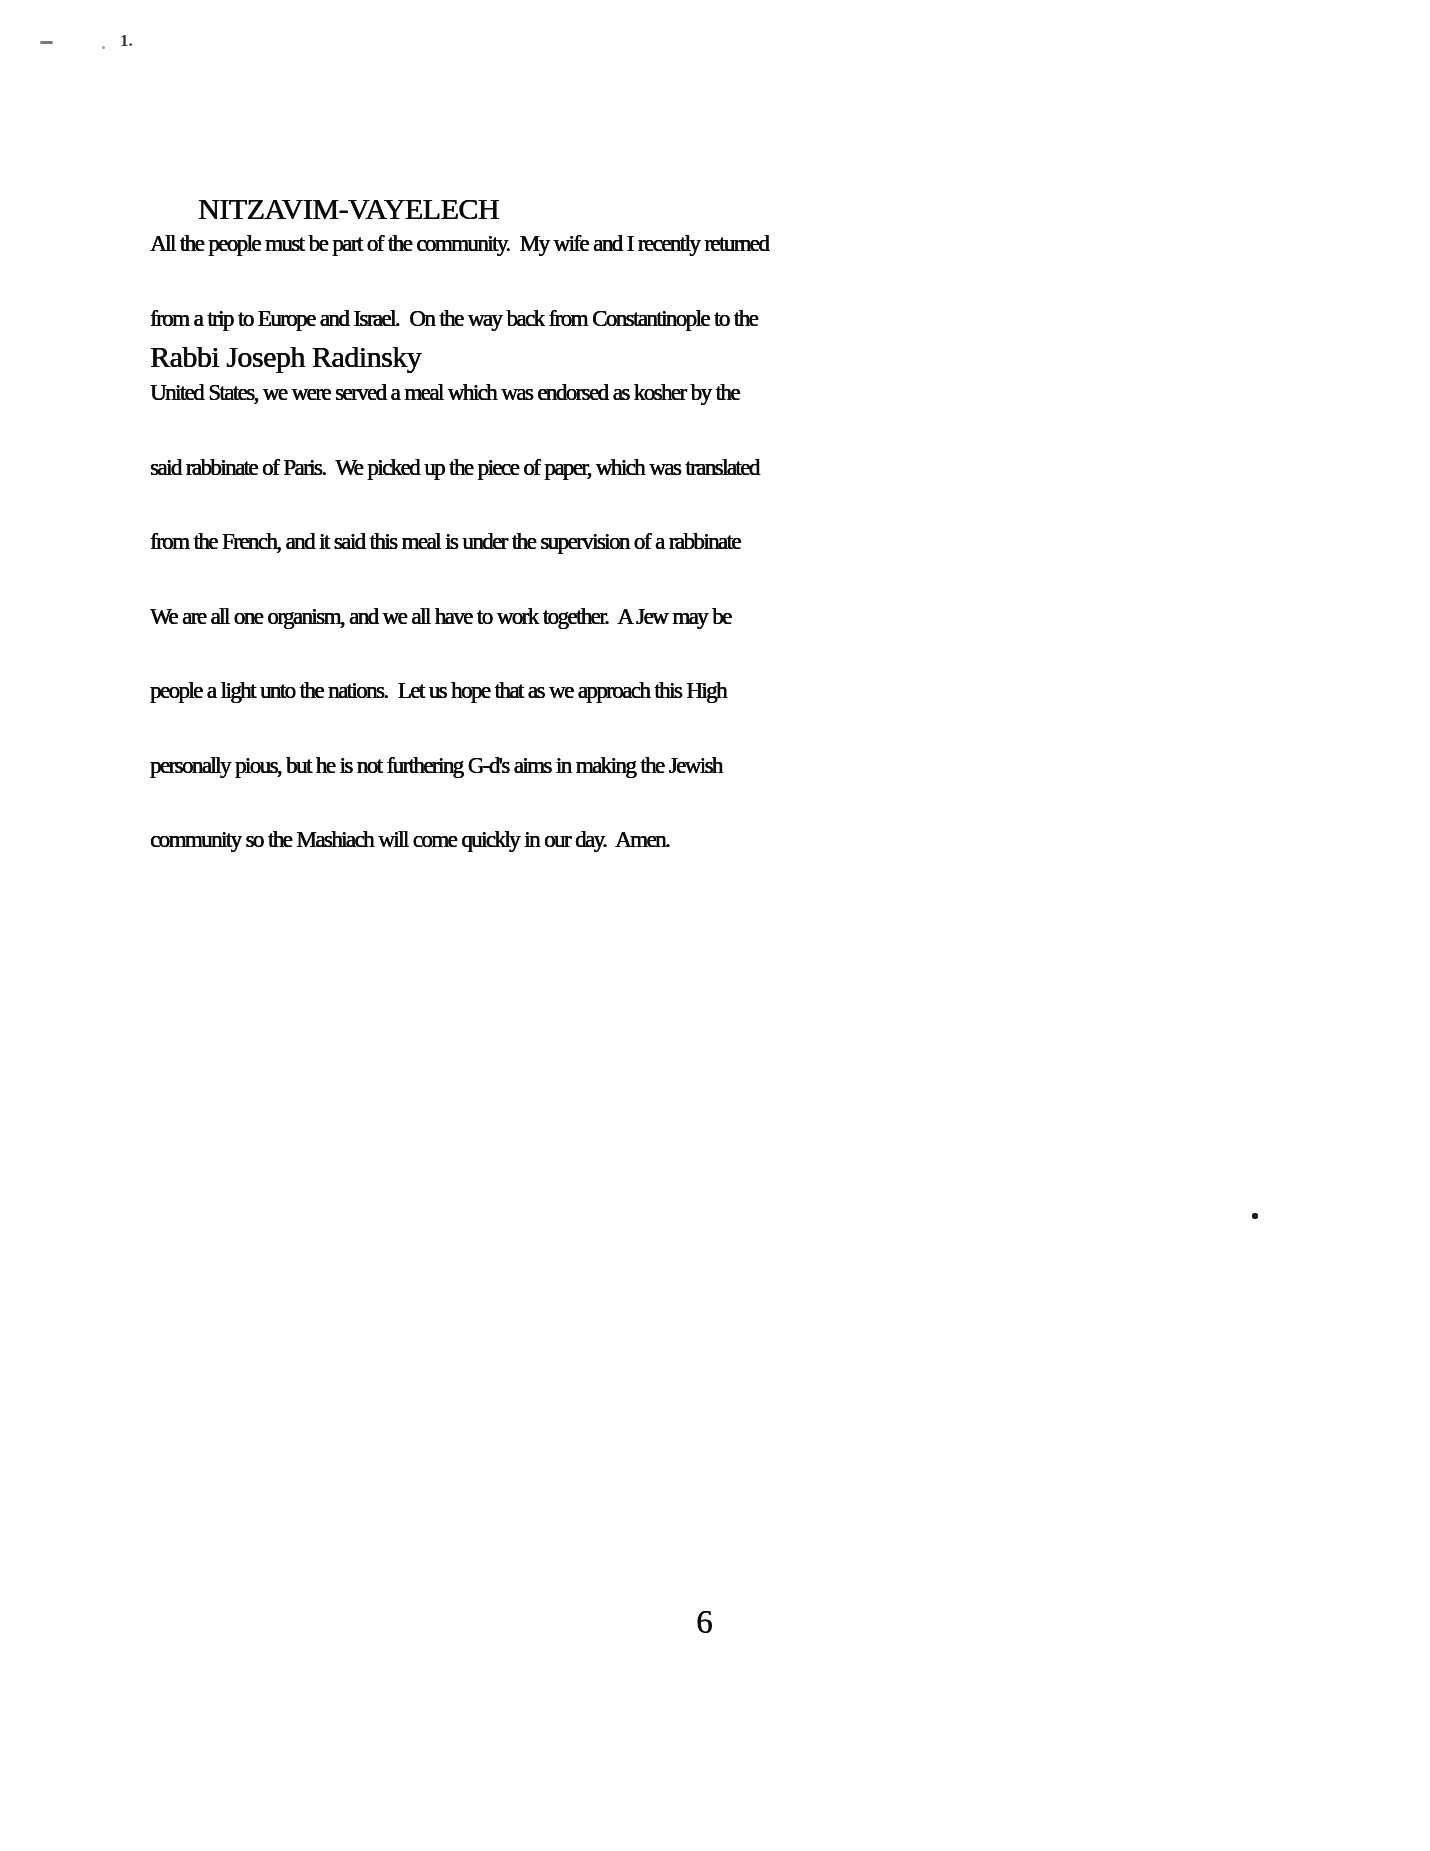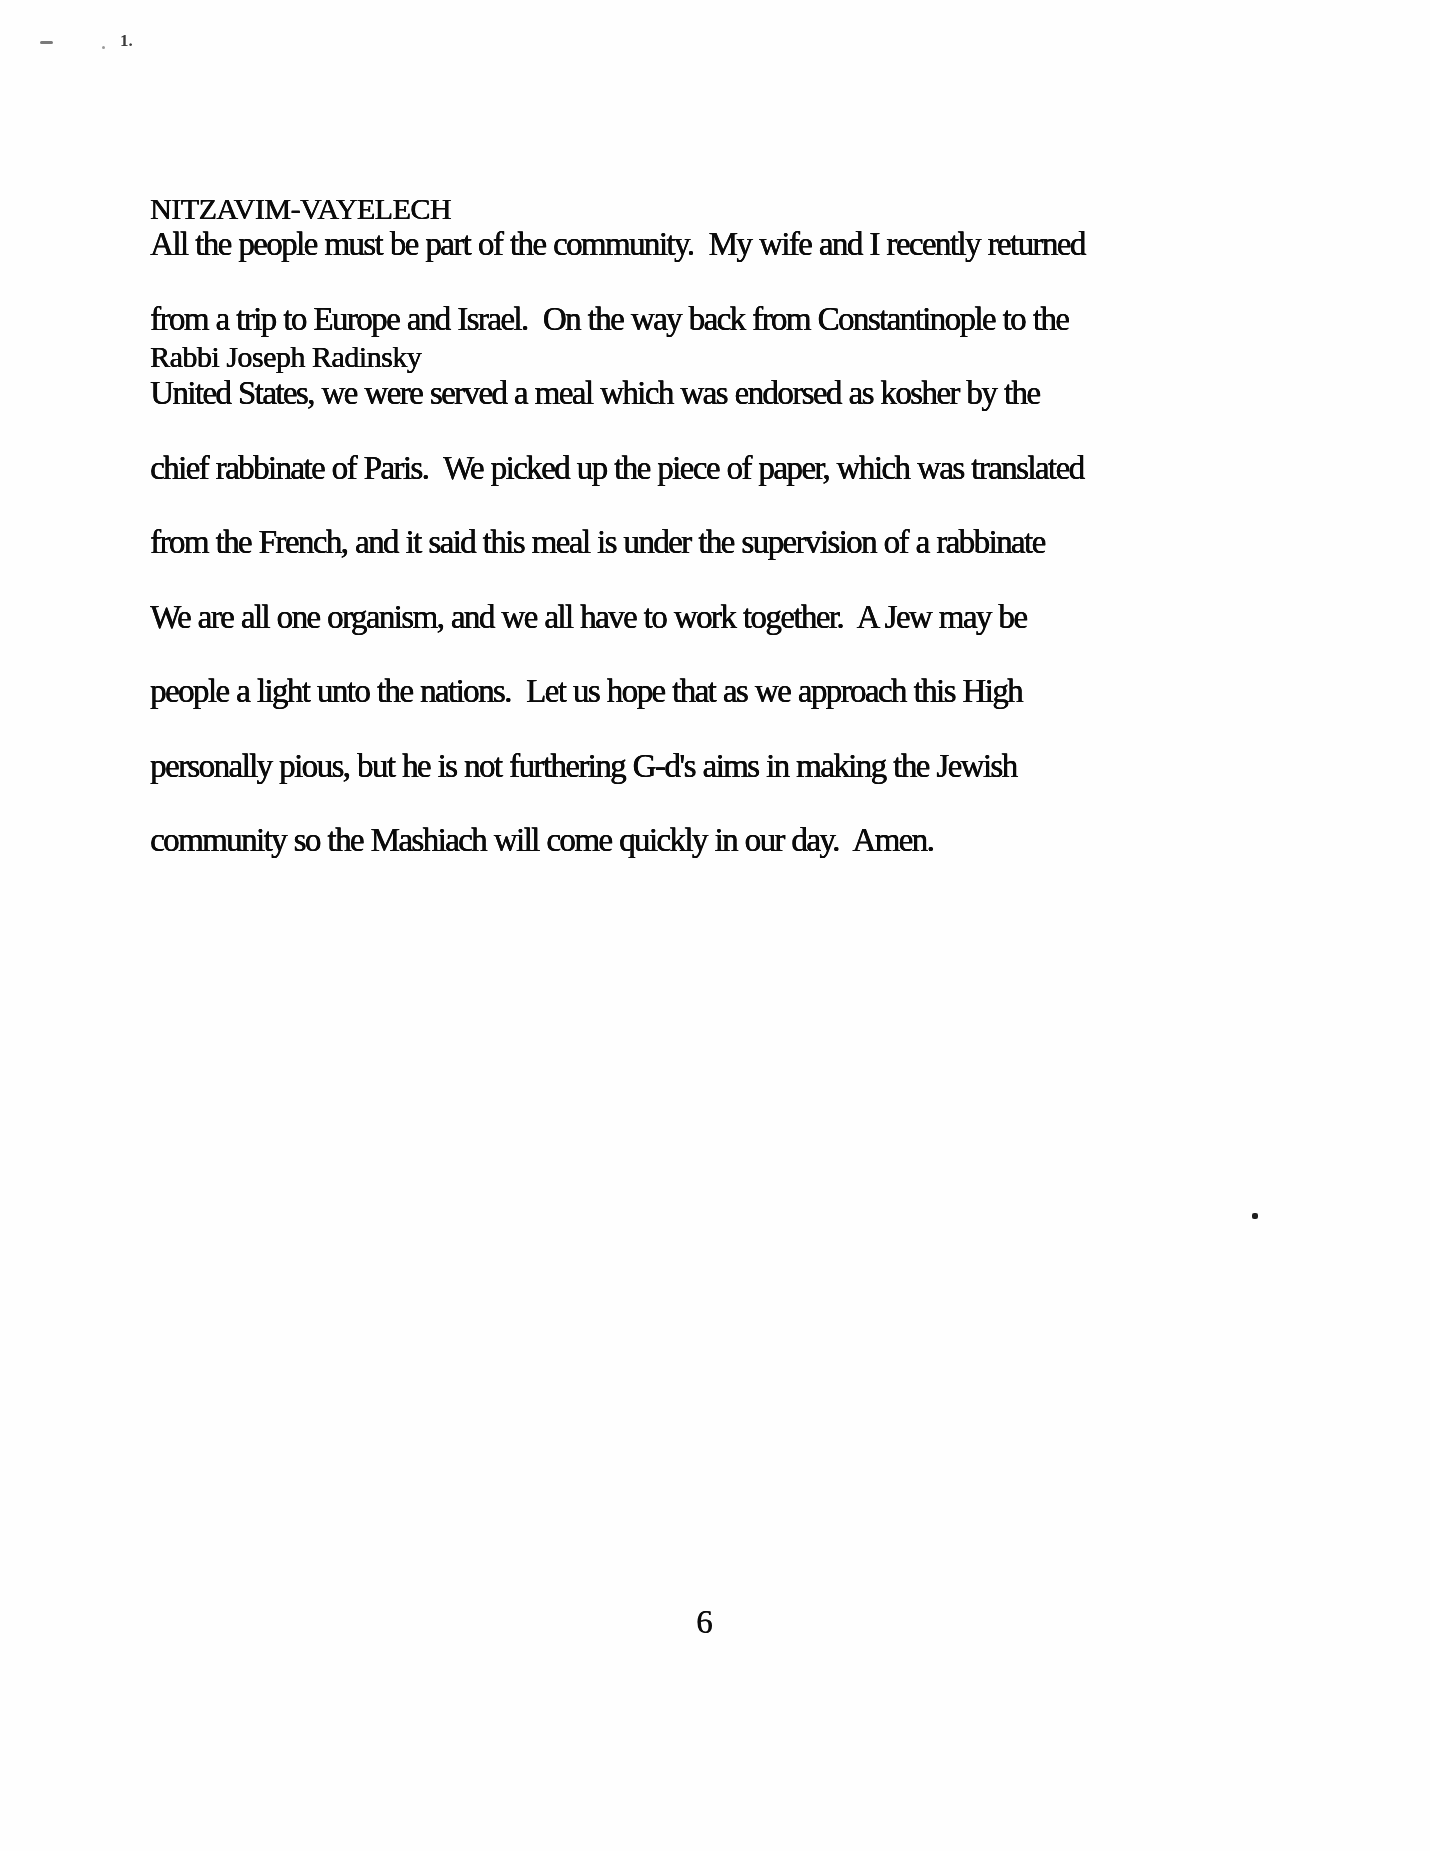--- a/index.html
+++ b/index.html
@@ -23,36 +23,37 @@
     left: 150px;
     top: 124px;
     line-height: 34px;
     white-space: pre;
   }
   .doc-title {
     font-size: 30px;
     font-weight: normal;
     letter-spacing: -0.5px;
     text-shadow: 0.45px 0 0 currentColor, 0 0.3px 0 currentColor;
+    margin-left: 48px;
   }
   .doc-author {
     font-size: 30px;
     letter-spacing: -0.5px;
     text-shadow: 0.45px 0 0 currentColor, 0 0.3px 0 currentColor;
     margin-top: 46px;
   }
   
   .doc-body {
     position: absolute;
     left: 150px;
     top: 207px;
     line-height: 74.5px;
   }
   .body-line {
-    font-size: 33px;
+    font-size: 23px;
     letter-spacing: -1.6px;
     word-spacing: 1px;
     white-space: pre;
     text-shadow: 0.45px 0 0 currentColor, 0 0.3px 0 currentColor;
   }
   
   .page-number {
     position: absolute;
     left: 696px;
     top: 1604px;
@@ -98,21 +99,21 @@
 
   <header class="doc-header">
     <h1 class="doc-title">NITZAVIM-VAYELECH</h1>
     <div class="doc-author">Rabbi Joseph Radinsky</div>
   </header>
 
   <main class="doc-body">
     <div class="body-line">All the people must be part of the community.  My wife and I recently returned</div>
     <div class="body-line">from a trip to Europe and Israel.  On the way back from Constantinople to the</div>
     <div class="body-line">United States, we were served a meal which was endorsed as kosher by the</div>
-    <div class="body-line">chief rabbinate of Paris.  We picked up the piece of paper, which was translated</div>
+    <div class="body-line">said rabbinate of Paris.  We picked up the piece of paper, which was translated</div>
     <div class="body-line">from the French, and it said this meal is under the supervision of a rabbinate</div>
     <div class="body-line">We are all one organism, and we all have to work together.  A Jew may be</div>
     <div class="body-line">people a light unto the nations.  Let us hope that as we approach this High</div>
     <div class="body-line">personally pious, but he is not furthering G-d's aims in making the Jewish</div>
     <div class="body-line">community so the Mashiach will come quickly in our day.  Amen.</div>
   </main>
 
   <div class="artifact artifact-speck"></div>
 
   <footer>

